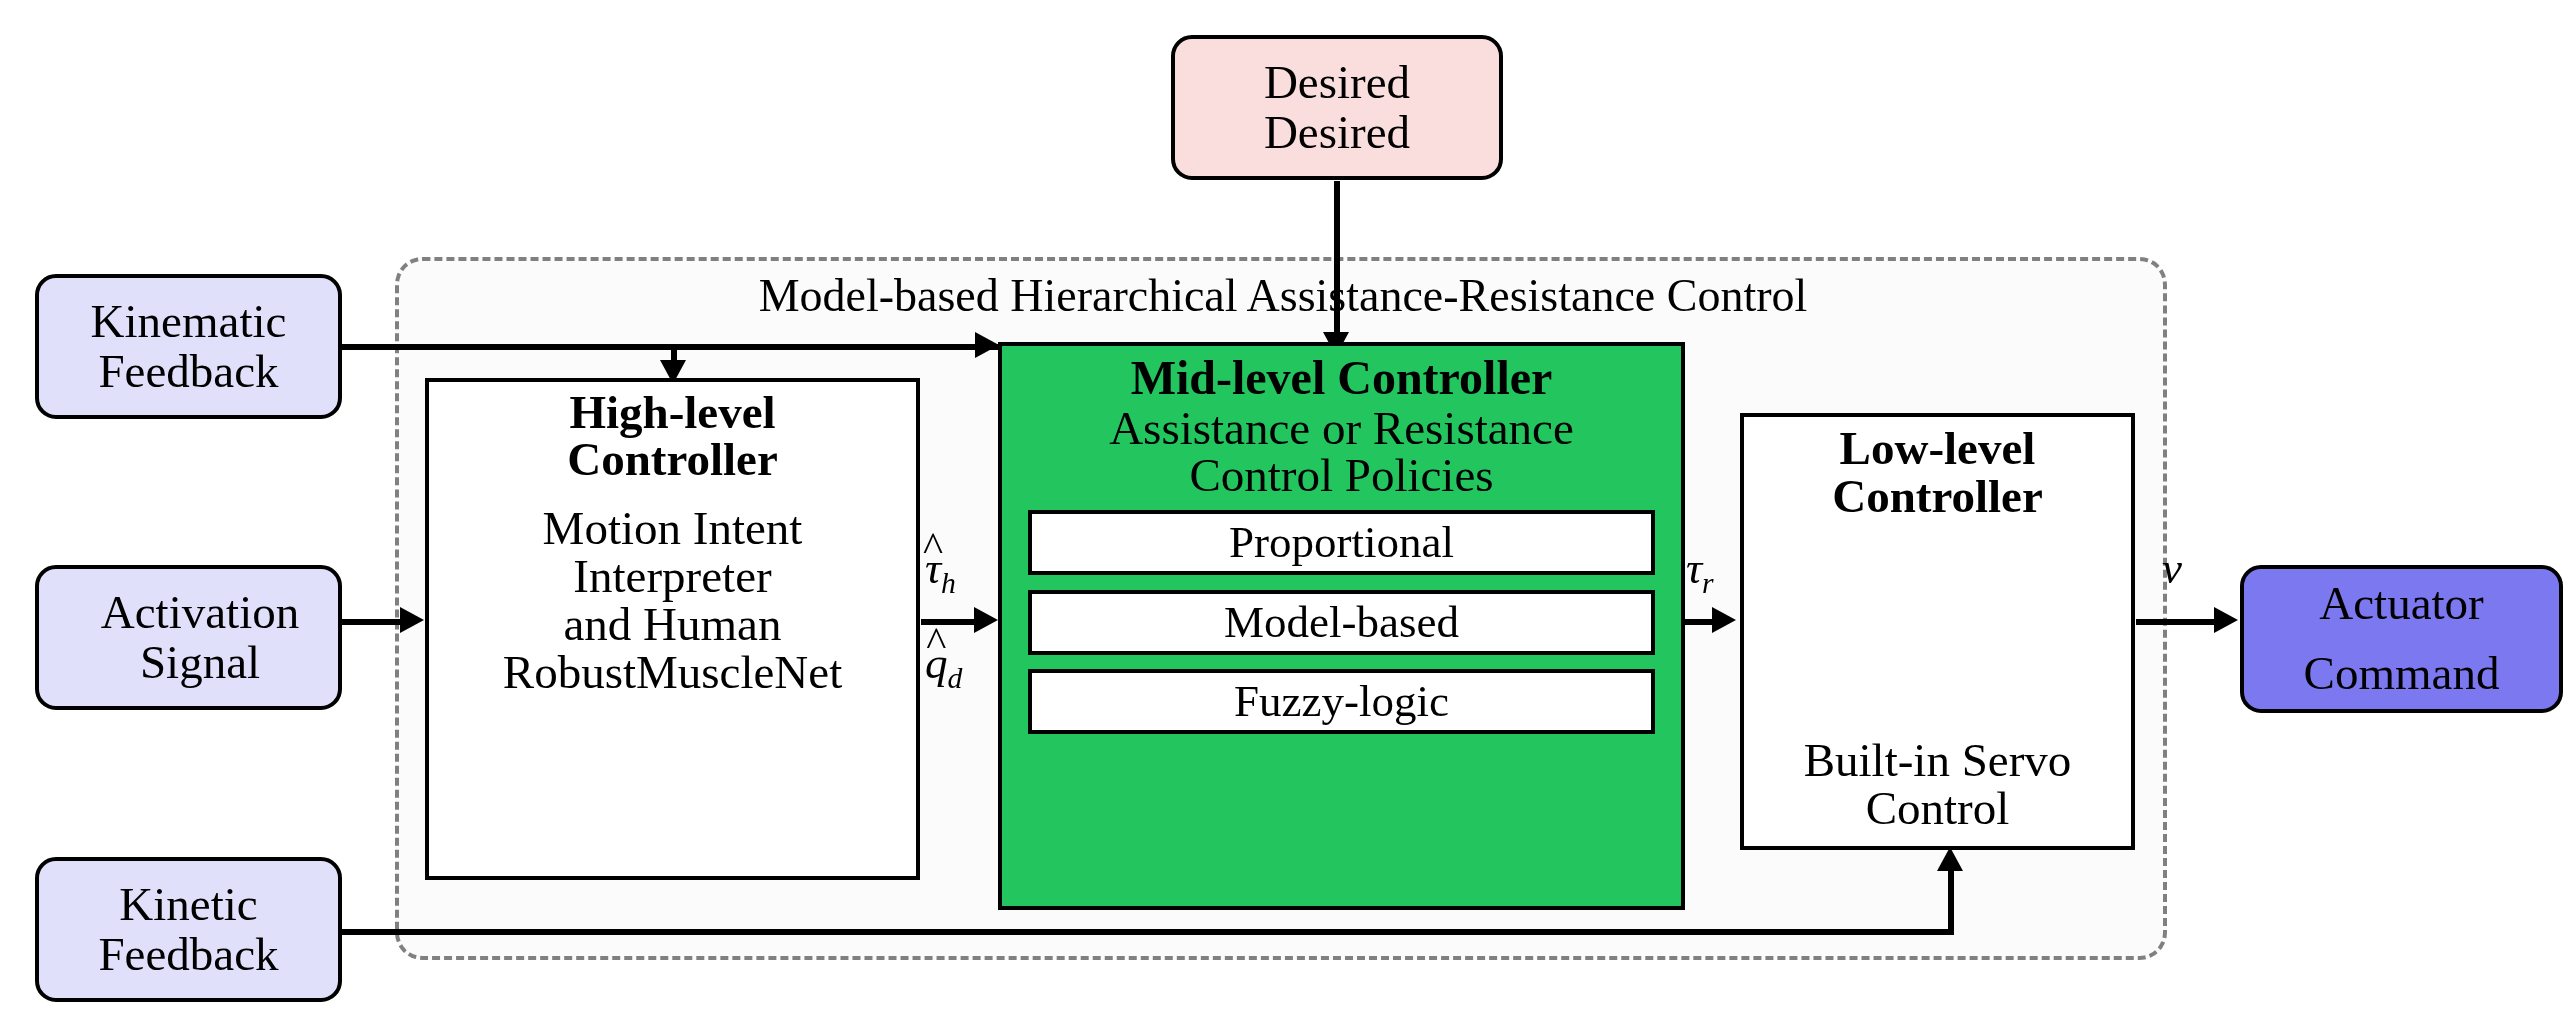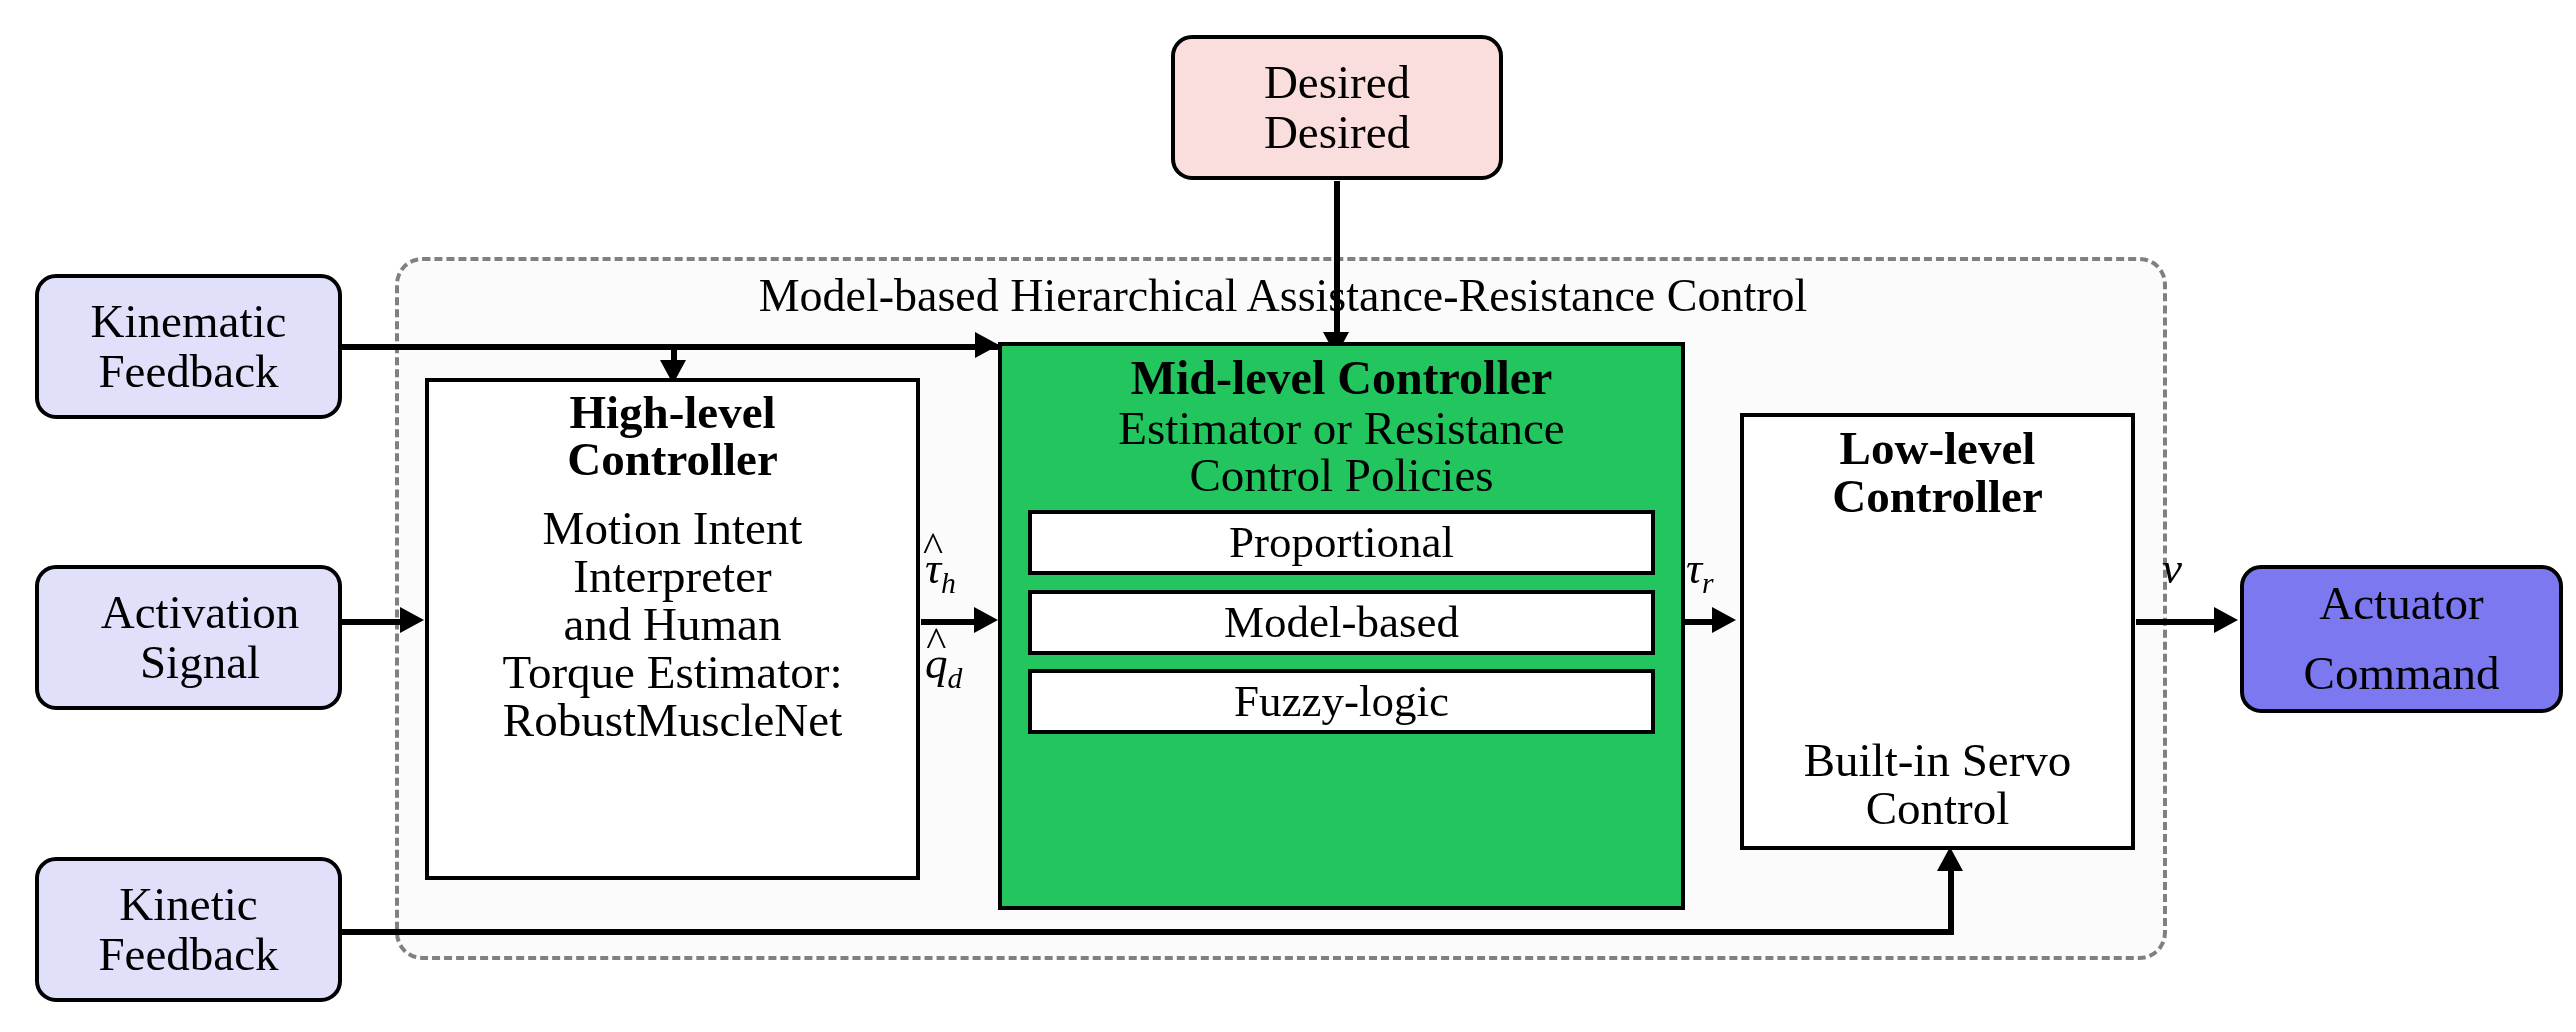--- a/index.html
+++ b/index.html
@@ -203,38 +203,37 @@
 
   <div class="vline" style="left:1948px; top:867px; height:65px;"></div>
   <div class="arrow-u" style="left:1937px; top:847px;"></div>
 
   <div class="proc-box" style="left:425px; top:378px; width:495px; height:502px;">
     <div class="proc-title" style="margin-top:6.5px;">High-level</div>
     <div class="proc-title">Controller</div>
     <div class="proc-body" style="margin-top:21px;">Motion Intent</div>
     <div class="proc-body">Interpreter</div>
     <div class="proc-body">and Human</div>
-    <div class="proc-body" style="margin-left:-8px;margin-right:-8px;">Torque Estimator:</div>
     <div class="proc-body" style="margin-left:-11.3px;margin-right:-11.3px;">RobustMuscleNet</div>
   </div>
 
   <div class="hline" style="left:921px; top:619px; width:61px;"></div>
   <div class="arrow-r" style="left:974px; top:607px;"></div>
 
   <div class="math-label" style="left:925px; top:542px;">
     <span class="hat-wrap"><span class="hat">^</span><span>τ</span></span><sub>h</sub>
   </div>
 
   <div class="math-label" style="left:925px; top:637px;">
     <span class="hat-wrap"><span class="hat">^</span><span>q</span></span><sub>d</sub>
   </div>
 
   <div id="mid-level-controller" style="left:998px; top:342px; width:687px; height:568px;">
     <div class="mid-title" style="margin-top:8px;">Mid-level Controller</div>
-    <div class="mid-sub" style="margin-top:3.2px;">Estimator or Resistance</div>
+    <div class="mid-sub" style="margin-top:3.2px;">Assistance or Resistance</div>
     <div class="mid-sub">Control Policies</div>
 
     <div class="policy-box" style="margin:11.3px 26px 0 26px; height:65px;">
       <span>Proportional</span>
     </div>
     <div class="policy-box" style="margin:14.5px 26px 0 26px; height:65px;">
       <span>Model-based</span>
     </div>
     <div class="policy-box" style="margin:14.5px 26px 0 26px; height:65px;">
       <span>Fuzzy-logic</span>

